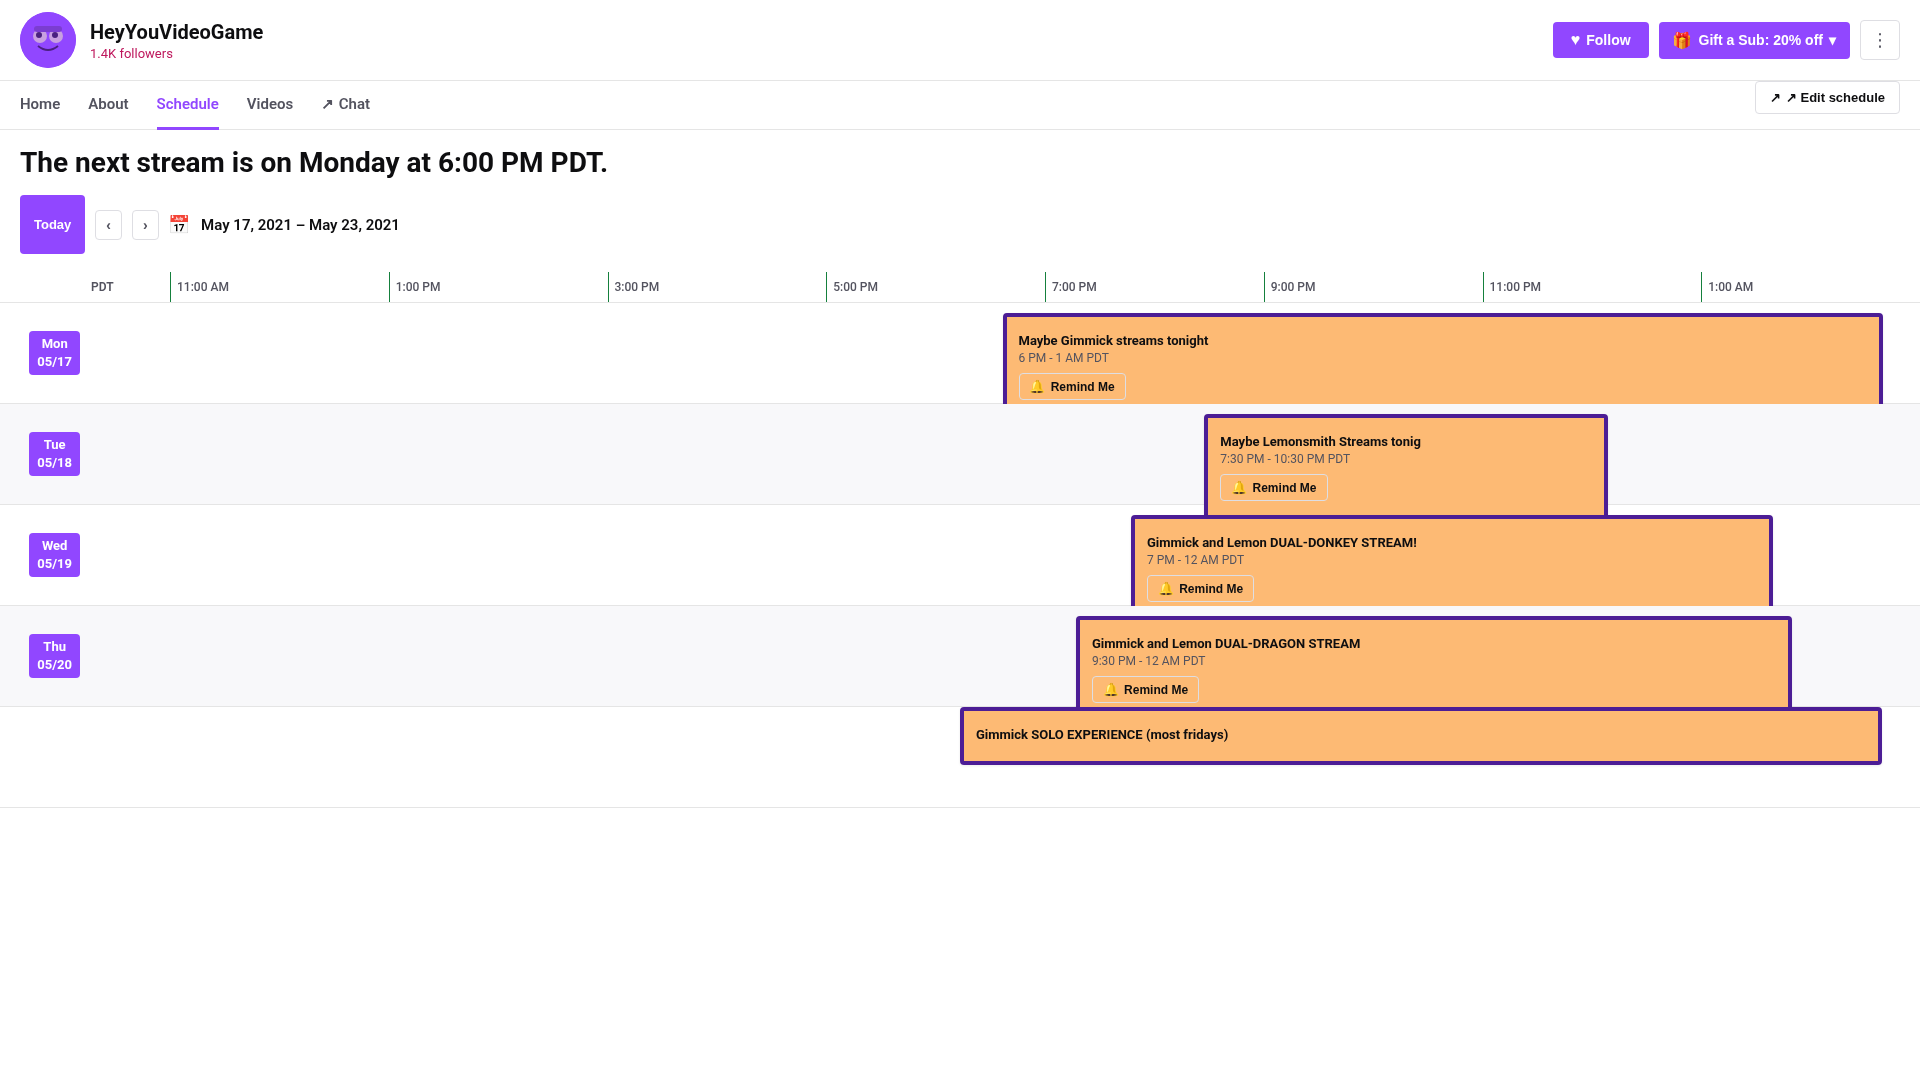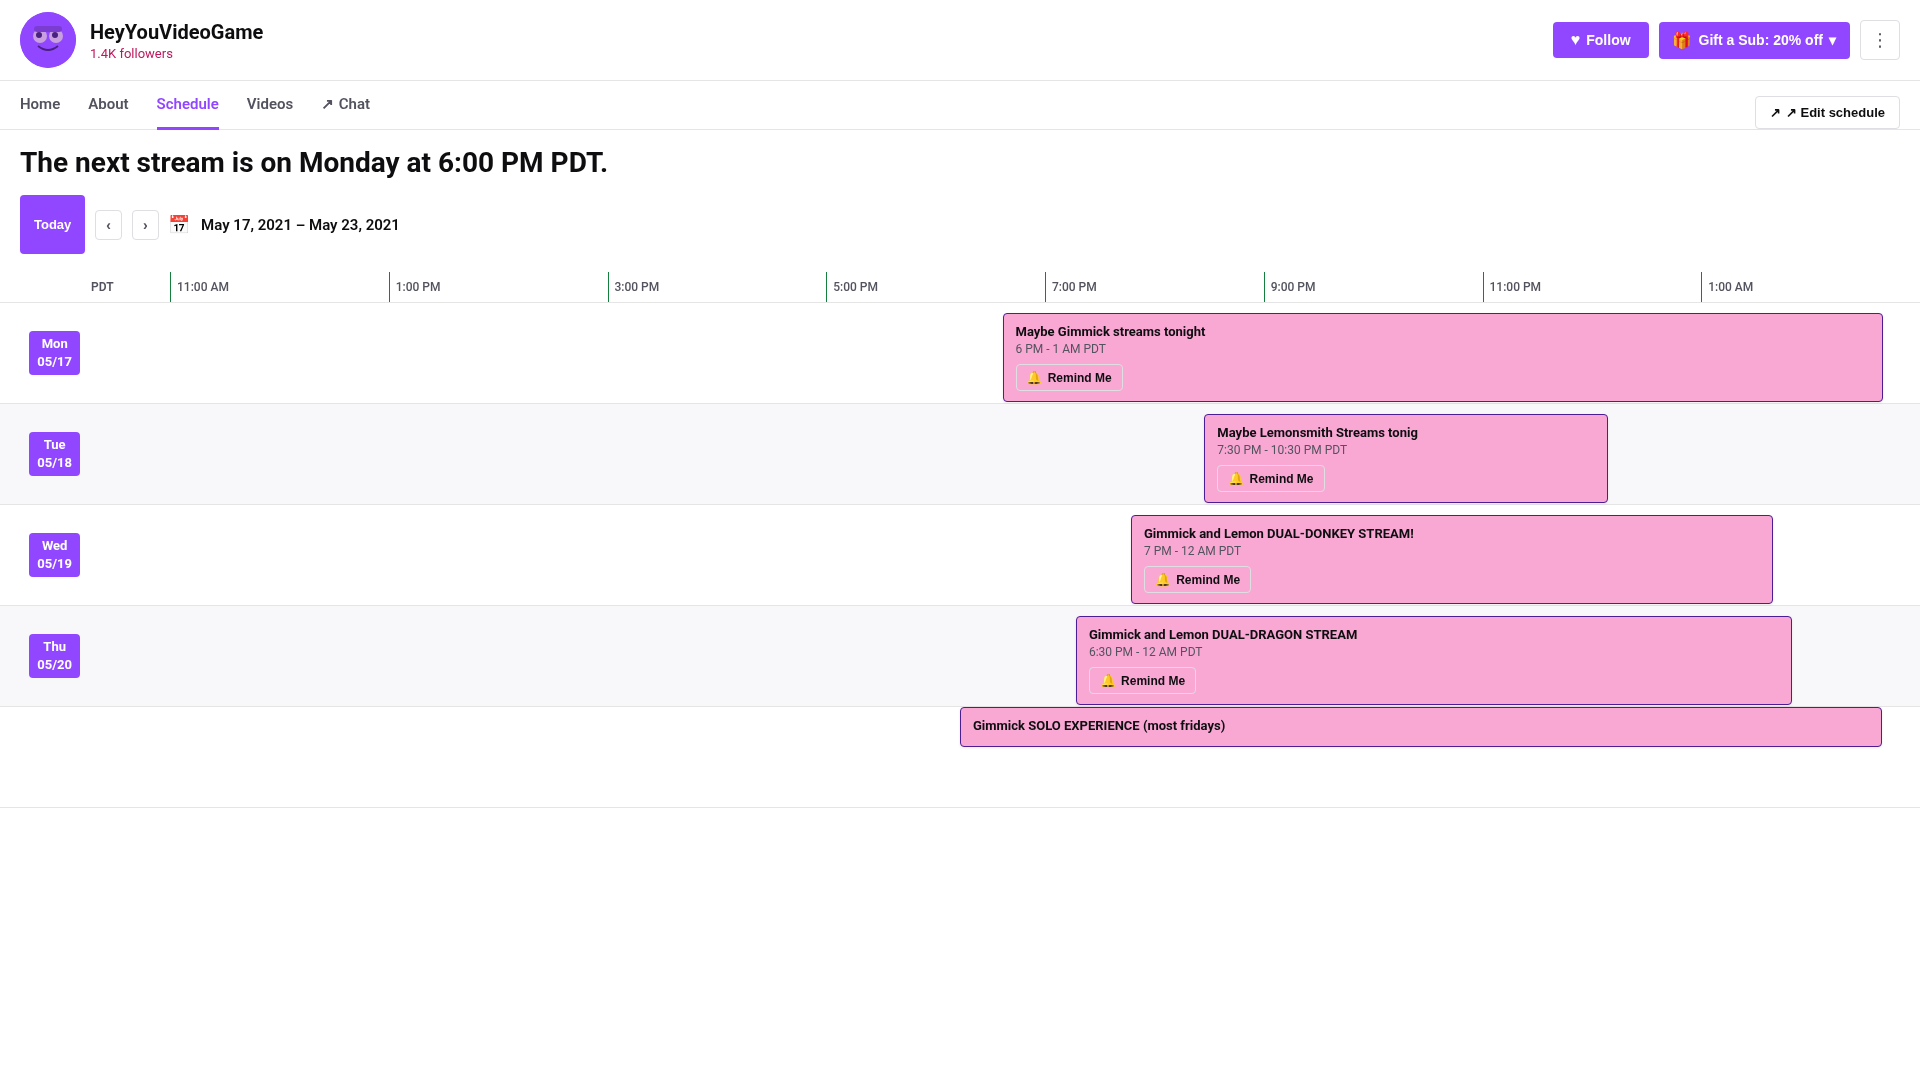--- a/index.html
+++ b/index.html
@@ -13,21 +13,21 @@
     .channel-name { font-size: 20px; font-weight: 700; color: #0e0e10; }
     .followers { font-size: 13px; color: #be185d; margin-top: 2px; }
     .header-actions { display: flex; align-items: center; gap: 10px; }
     .btn-follow { background: #9147ff; color: #fff; border: none; border-radius: 4px; padding: 9px 18px; font-size: 14px; font-weight: 600; cursor: pointer; display: flex; align-items: center; gap: 6px; }
     .btn-follow .heart { color: #fff; font-size: 16px; }
     .btn-gift { background: #9147ff; color: #fff; border: none; border-radius: 4px; padding: 9px 14px; font-size: 14px; font-weight: 600; cursor: pointer; display: flex; align-items: center; gap: 6px; }
     .btn-gift .gift-icon { font-size: 16px; }
     .btn-more { background: none; border: 1px solid #dedee3; border-radius: 4px; padding: 8px 10px; cursor: pointer; color: #53535f; font-size: 18px; }
 
     
-    .nav { display: flex; align-items: flex-end; padding: 0 20px; border-bottom: 1px solid #e5e5e5; gap: 28px; }
+    .nav { display: flex; align-items: flex-start; padding: 0 20px; border-bottom: 1px solid #e5e5e5; gap: 28px; }
     .nav-item { padding: 14px 0; font-size: 15px; font-weight: 600; color: #53535f; cursor: pointer; text-decoration: none; border-bottom: 3px solid transparent; margin-bottom: -1px; }
     .nav-item.active { color: #9147ff; border-bottom-color: #9147ff; }
     .nav-item.chat-item { display: flex; align-items: center; gap: 5px; }
     .nav-right { margin-left: auto; }
     .btn-edit-schedule { background: none; border: 1px solid #dedee3; border-radius: 4px; padding: 8px 14px; font-size: 13px; font-weight: 600; cursor: pointer; color: #0e0e10; display: flex; align-items: center; gap: 5px; }
 
     
     .schedule-header { padding: 16px 20px 8px; }
     .next-stream-text { font-size: 28px; font-weight: 700; color: #0e0e10; margin-bottom: 16px; }
     .date-nav { display: flex; align-items: center; gap: 10px; margin-bottom: 0; }
@@ -42,21 +42,21 @@
     .time-slot { flex: 1; padding: 8px 0; text-align: left; font-size: 12px; color: #53535f; font-weight: 500; border-left: 1px solid #15803d; padding-left: 6px; }
     .time-slot:first-child { border-left: none; }
 
     .day-row { display: flex; min-height: 100px; border-bottom: 1px solid #e5e5e5; position: relative; }
     .day-row:nth-child(odd) { background: #f8f8fa; }
     .day-label { width: 85px; flex-shrink: 0; display: flex; flex-direction: column; align-items: flex-end; justify-content: center; padding: 10px 5px; }
     .day-badge { background: #9147ff; color: #fff; border-radius: 4px; padding: 4px 8px; text-align: center; font-weight: 700; font-size: 13px; line-height: 1.4; }
     .day-content { flex: 1; position: relative; min-height: 100px; }
 
     
-    .event-card { position: absolute; top: 10px; background: #f9a8d4; border: 1px solid #4c1d95; border-radius: 4px; padding: 10px 12px; min-width: 200px; box-shadow: 0 1px 3px rgba(0,0,0,0.08); }
+    .event-card { position: absolute; top: 10px; background: #fdba74; border: 4px solid #4c1d95; border-radius: 4px; padding: 16px 12px; min-width: 200px; box-shadow: 0 1px 3px rgba(0,0,0,0.08); }
     .event-title { font-size: 13px; font-weight: 700; color: #0e0e10; margin-bottom: 3px; }
     .event-time { font-size: 12px; color: #53535f; margin-bottom: 8px; }
     .btn-remind { background: none; border: 1px solid #dedee3; border-radius: 4px; padding: 5px 10px; font-size: 12px; font-weight: 600; cursor: pointer; color: #0e0e10; display: flex; align-items: center; gap: 5px; }
     .btn-remind .bell { font-size: 13px; }
 
     
     
     
     
     .event-mon { left: 50%; width: 48%; }
@@ -201,21 +201,21 @@
   <div class="day-row">
     <div class="day-label">
       <div class="day-badge">
         <div>Thu</div>
         <div>05/20</div>
       </div>
     </div>
     <div class="day-content">
       <div class="event-card event-thu">
         <div class="event-title">Gimmick and Lemon DUAL-DRAGON STREAM</div>
-        <div class="event-time">6:30 PM - 12 AM PDT</div>
+        <div class="event-time">9:30 PM - 12 AM PDT</div>
         <button class="btn-remind">
           <span class="bell">🔔</span>
           <span>Remind Me</span>
         </button>
       </div>
     </div>
   </div>
 
   <div class="day-row" style="min-height:60px;">
     <div class="day-content">

